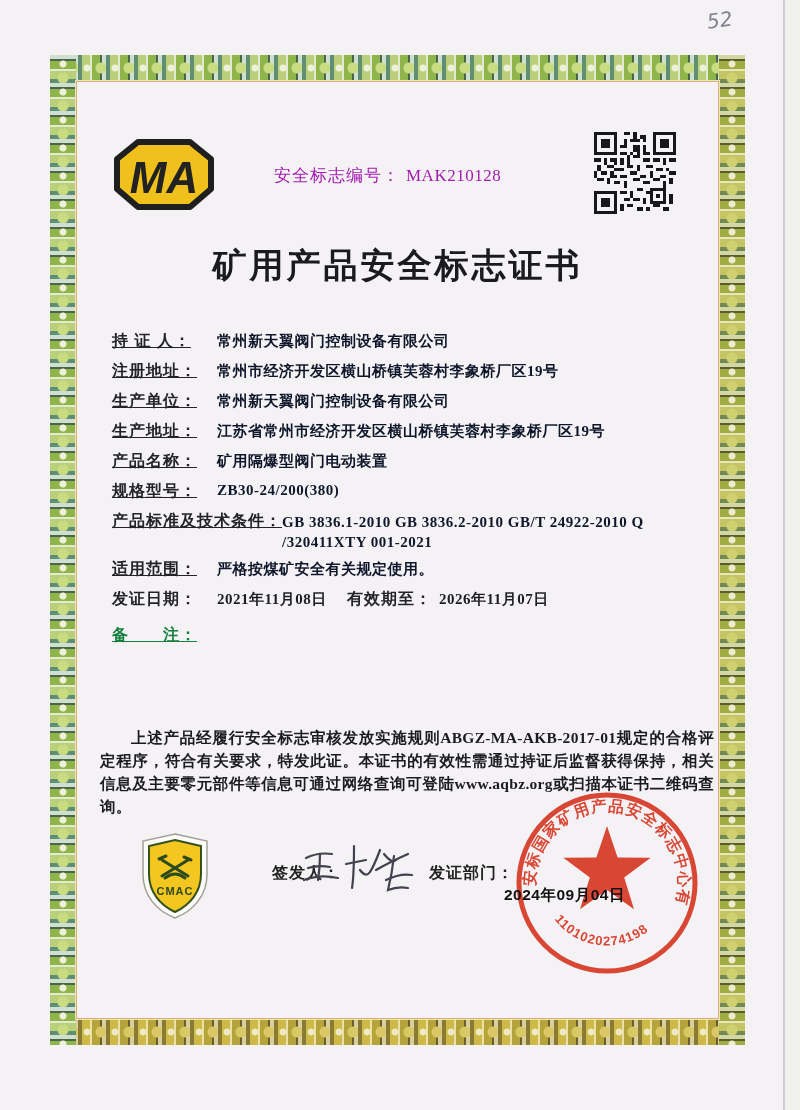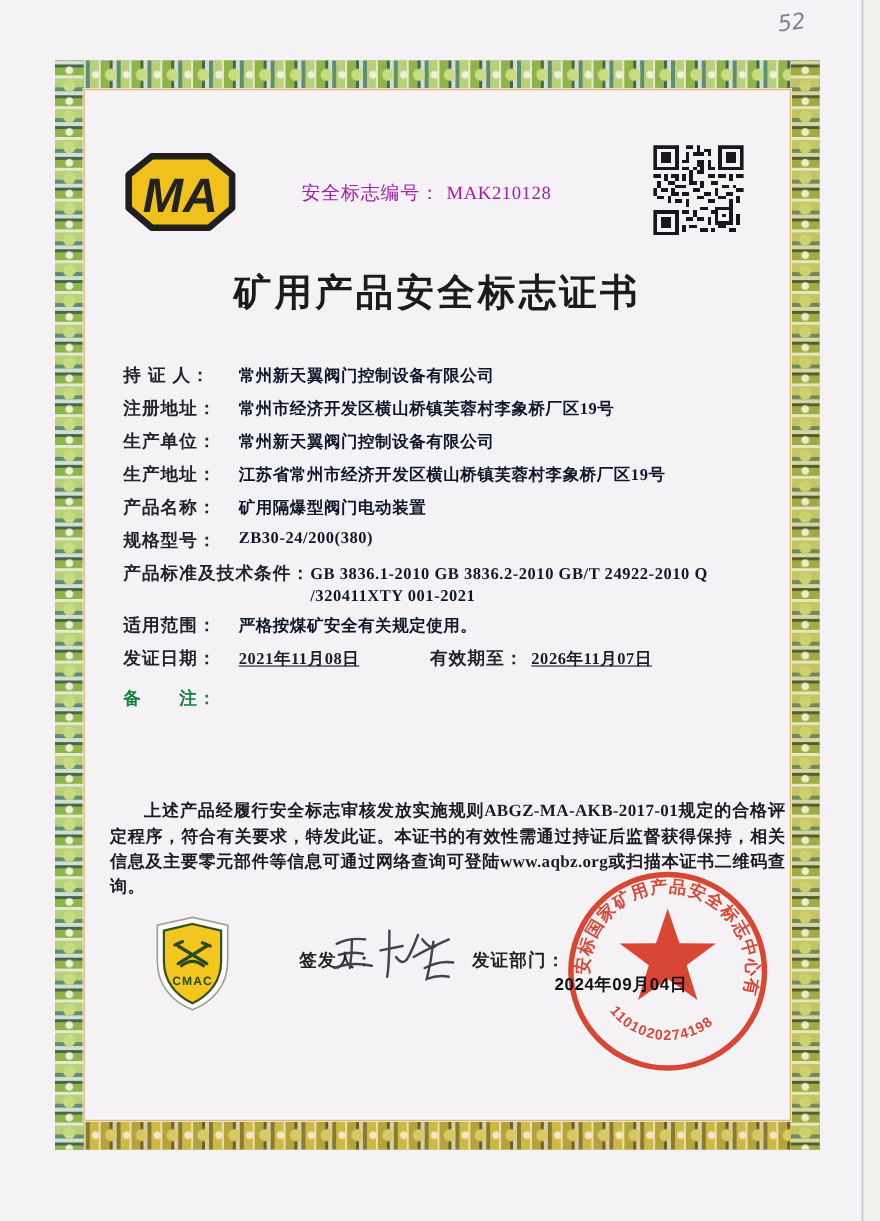--- a/index.html
+++ b/index.html
@@ -67,32 +67,32 @@
   .serial-line .val { font-family:"Liberation Serif","DejaVu Serif",serif; letter-spacing:0.5px; margin-left:6px; }
   .qr { position:absolute; left:594px; top:132px; width:82px; height:82px; }
 
   .cert-title { position:absolute; left:50px; top:243px; width:695px; text-align:center;
     font-size:34px; font-weight:bold; letter-spacing:3px; color:#1b1b1d; }
 
   
   .rows { position:absolute; left:112px; top:331px; width:600px; }
   .row { display:flex; align-items:flex-start; min-height:30px; }
   .row .lbl { flex:0 0 105px; font-family:"Liberation Sans","DejaVu Sans",sans-serif;
-    font-weight:bold; font-size:16px; color:#242428; letter-spacing:1px; white-space:nowrap; }
+    font-weight:bold; font-size:16px; color:#242428; letter-spacing:1px; white-space:nowrap;text-decoration:underline; }
   .row .val { font-weight:bold; font-size:15px; color:#0f172a; letter-spacing:0.5px; padding-top:1px; }
   .row.wide { min-height:48px; }
   .row.wide .lbl { flex:0 0 168px; }
   .row.wide .val div { line-height:20px; }
   .row-validity { display:flex; min-height:34px; align-items:flex-start; }
   .row-validity .lbl { font-family:"Liberation Sans","DejaVu Sans",sans-serif; font-weight:bold;
     font-size:16px; letter-spacing:1px; color:#242428; }
   .row-validity .v1lbl { width:105px; }
   .row-validity .v1val { width:130px; }
-  .row-validity .v2lbl { width:92px;margin-left:44px; }
-  .row-validity .val { font-weight:bold; font-size:15px; color:#1d1d22; letter-spacing:0.5px; padding-top:1px;text-decoration:underline; }
+  .row-validity .v2lbl { width:92px; }
+  .row-validity .val { font-weight:bold; font-size:15px; color:#1d1d22; letter-spacing:0.5px; padding-top:1px; }
   .row-remark { min-height:34px; margin-top:2px; }
   .row-remark .lbl { font-family:"Liberation Sans","DejaVu Sans",sans-serif; font-weight:bold;
     font-size:16px; letter-spacing:1px; color:#15803d; }
 
   
   .notice { position:absolute; left:100px; top:726px; width:614px;
     font-weight:bold; font-size:15.5px; line-height:23px; color:#1c1c20;
     text-indent:2em; text-align:justify; letter-spacing:0.3px; }
 
   

